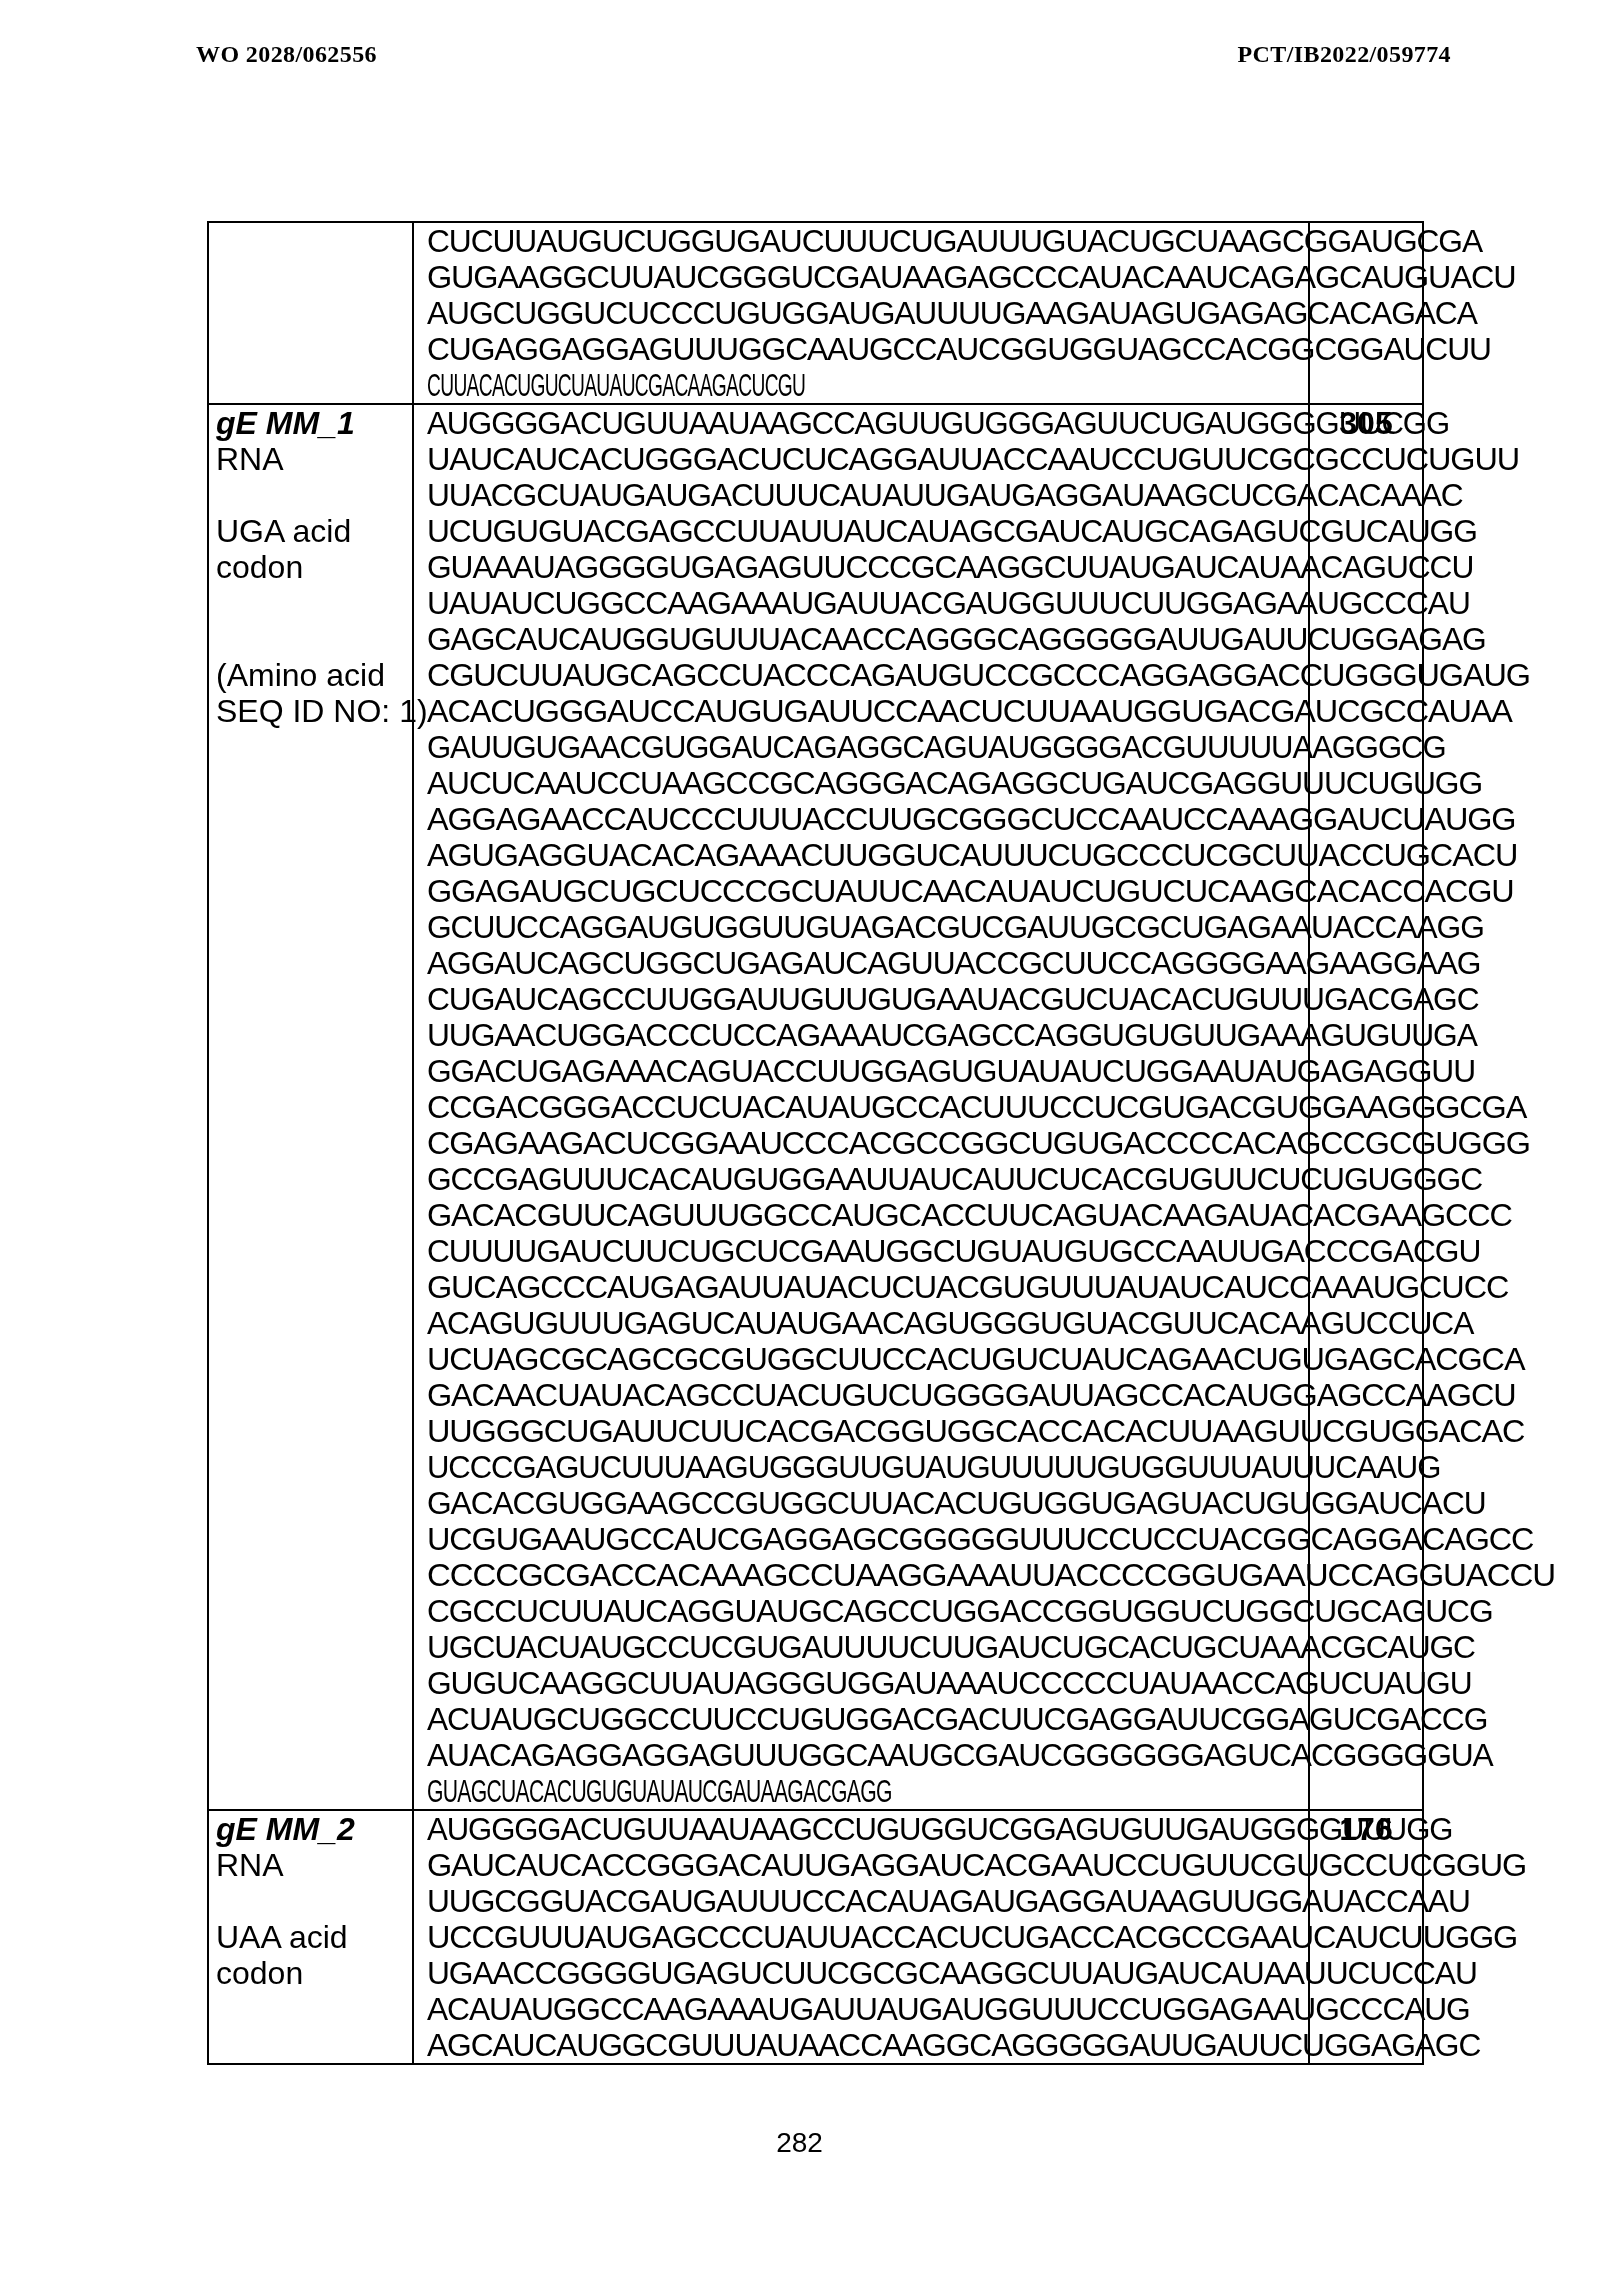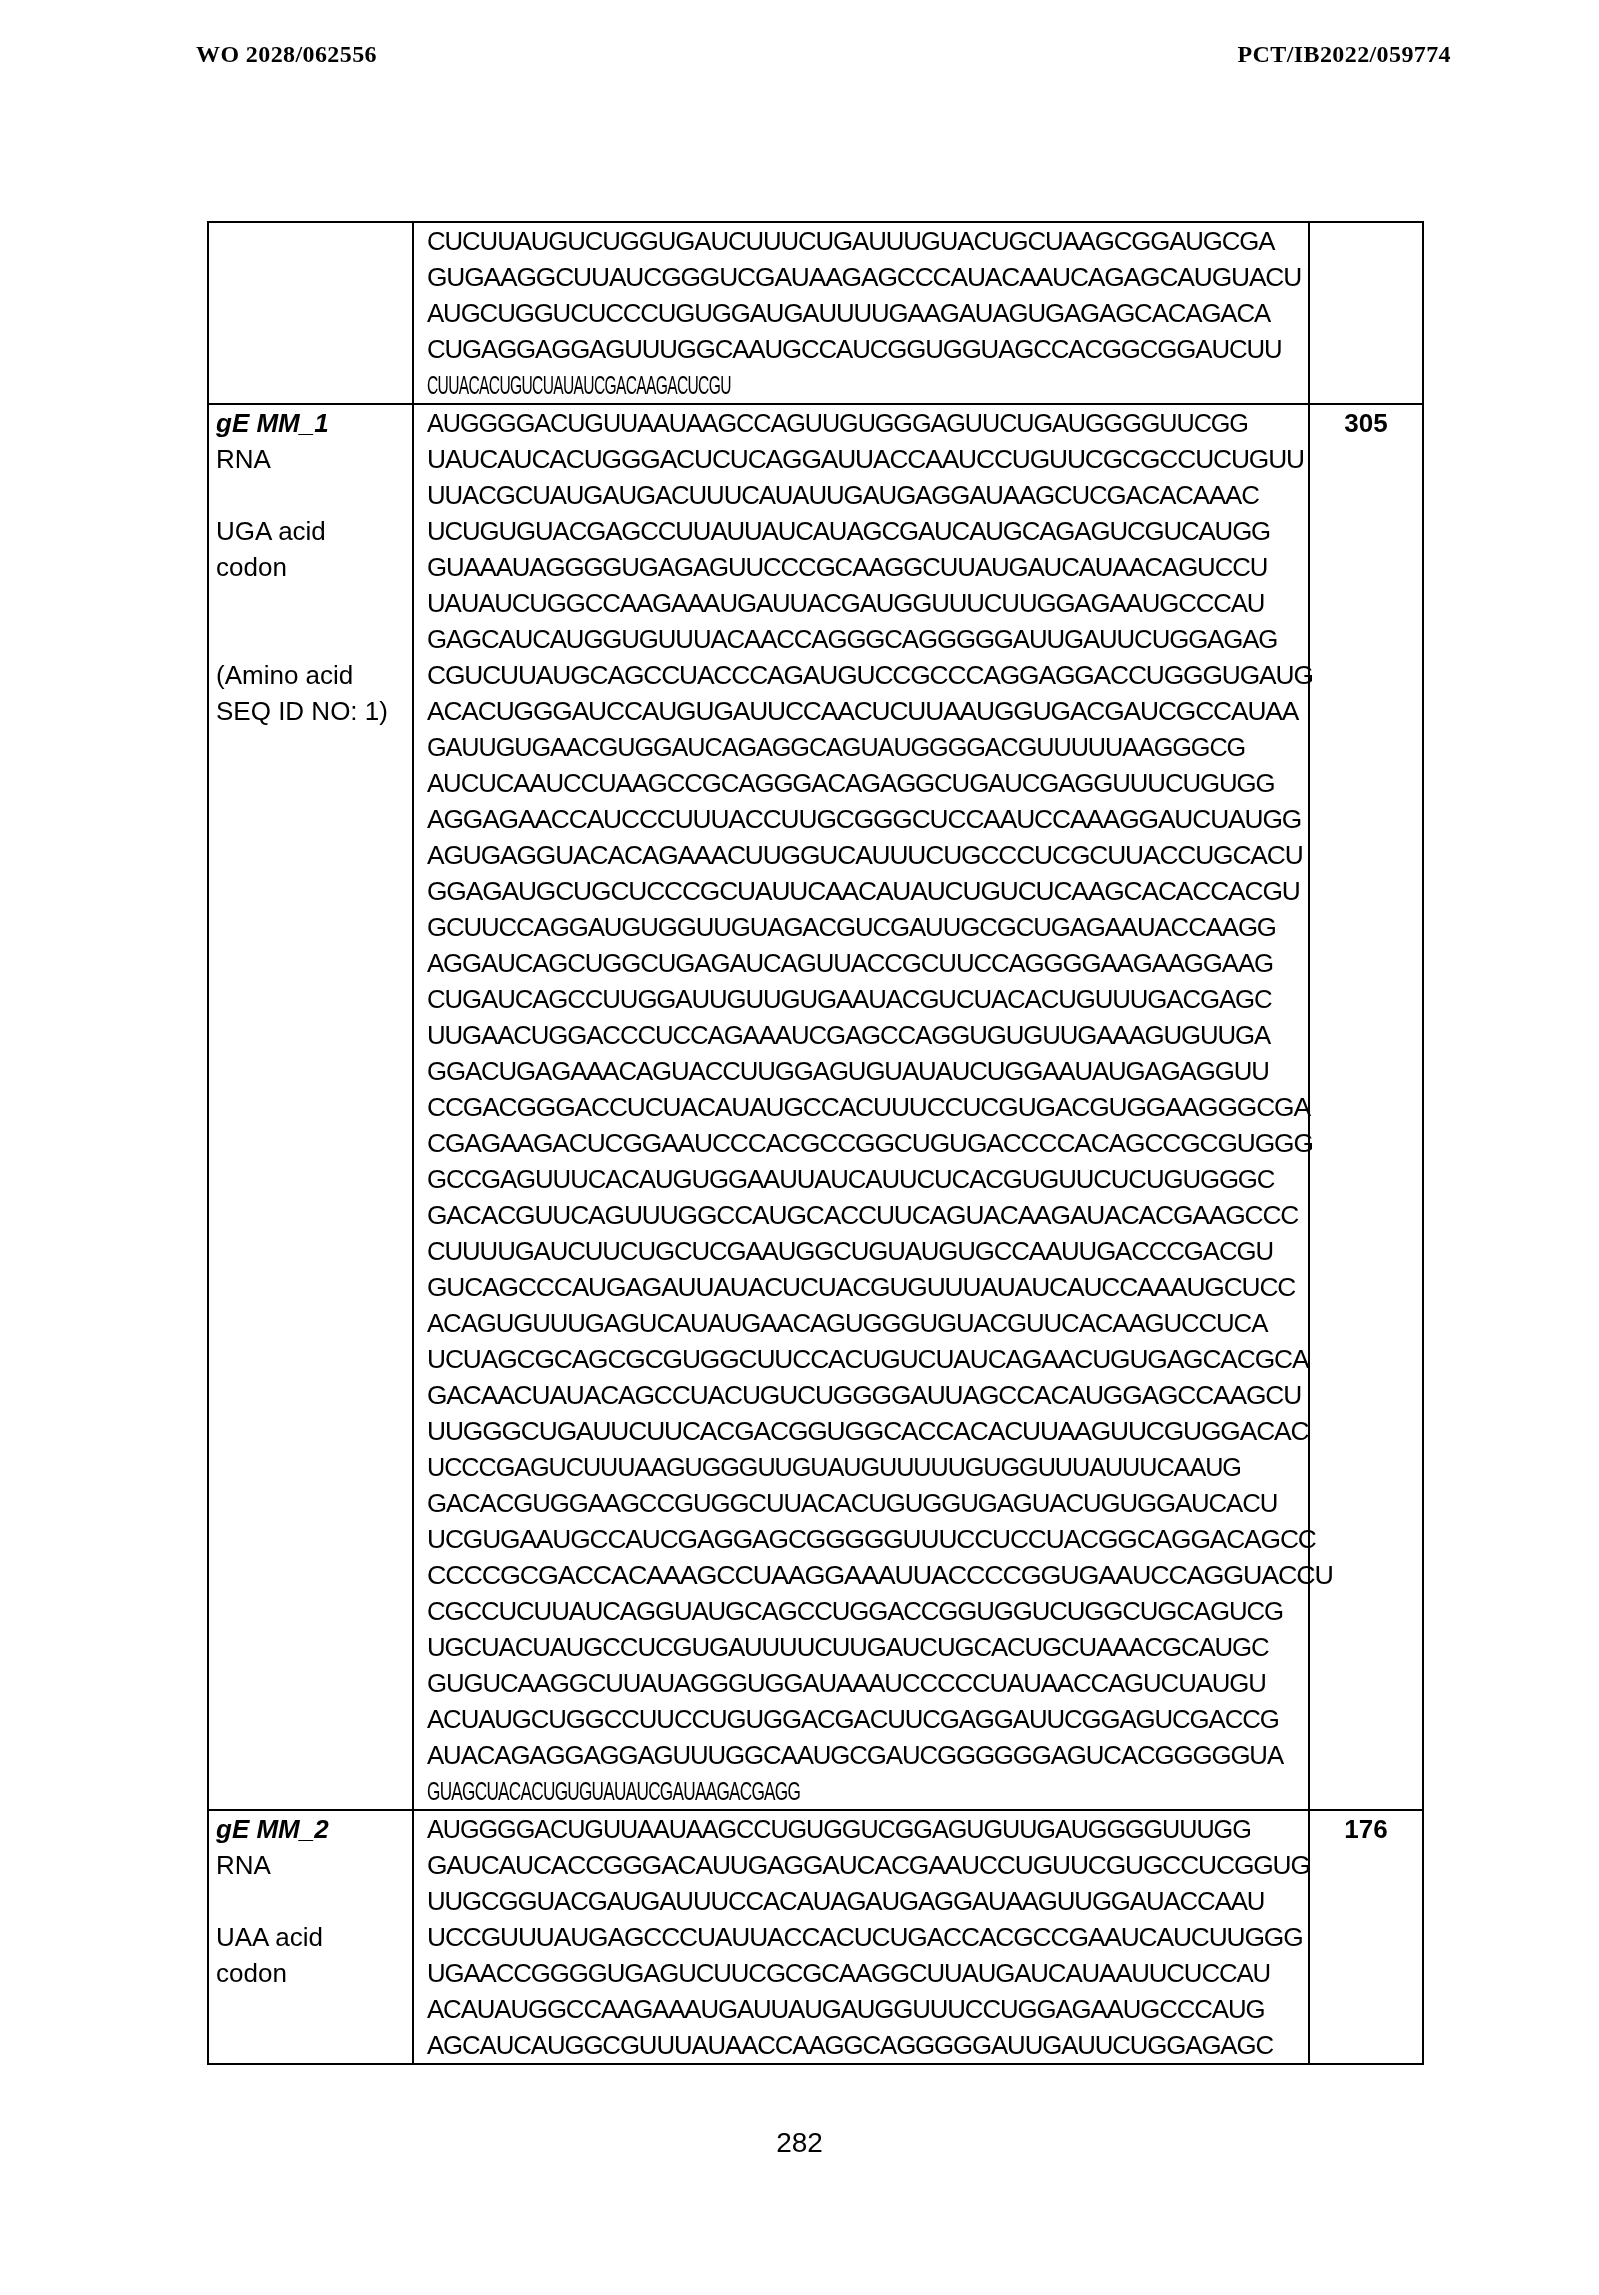--- a/index.html
+++ b/index.html
@@ -3,21 +3,21 @@
 <meta charset="utf-8">
 <style>
   html, body { margin:0; padding:0; background:#ffffff; }
   body { width:1599px; height:2295px; position:relative; overflow:hidden; color:#000; }
   .hdr { position:absolute; top:41px; font-family:"Liberation Serif", serif; font-weight:bold; font-size:24px; letter-spacing:0.4px; }
   .hdr-left { left:196px; }
   .hdr-right { right:148px; }
   table.seq {
     position:absolute; left:207px; top:221px; width:1215px;
     border-collapse:collapse; table-layout:fixed;
-    font-family:"Liberation Sans", sans-serif; font-size:26px; line-height:36px;padding-left:39px;
+    font-family:"Liberation Sans", sans-serif; font-size:32px; line-height:36px;padding-left:39px;
   }
   table.seq td { border:2.1px solid #000; vertical-align:top; padding:0; }
   col.c1 { width:205px; }
   col.c2 { width:896px; }
   col.c3 { width:114px; }
   td.name { padding:0 7px 0 7px !important; }
   td.seqcell { padding:0 5.7px 0 12.7px !important; }
   td.idcell { text-align:center; font-weight:bold; }
   .line { display:block; white-space:nowrap; letter-spacing:-1.1px; transform-origin:left; }
   .lab { display:block; white-space:nowrap; }

